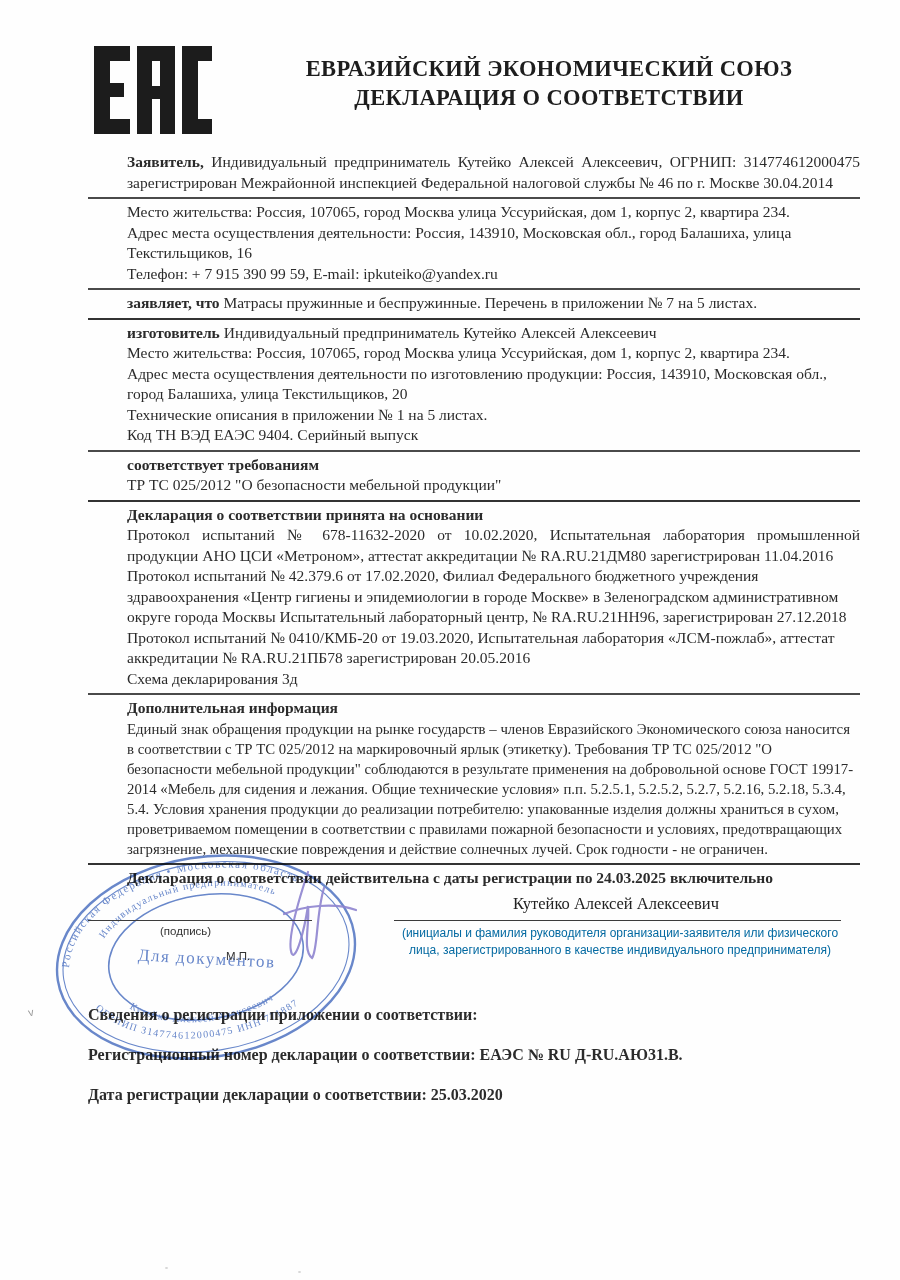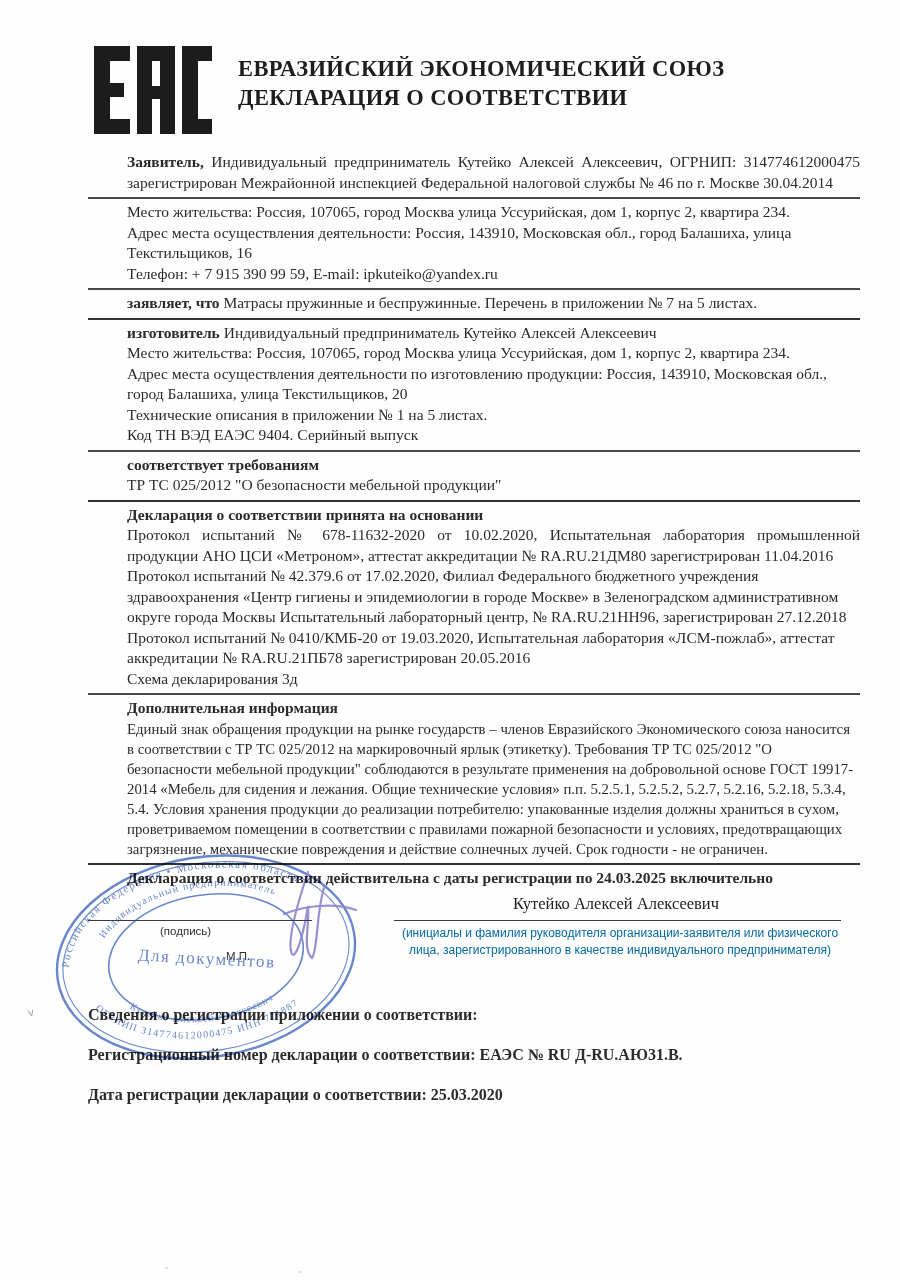--- a/index.html
+++ b/index.html
@@ -7,21 +7,21 @@
   .page {
     position:relative; width:900px; height:1280px; margin:0 auto;
     background:#fefefe; overflow:hidden;
     font-family:"Liberation Serif", serif; color:#2b2b2b;
   }
   .content { position:absolute; left:88px; top:40px; width:772px; }
 
   
   .header { position:relative; min-height:100px; margin-bottom:10px; }
   .eac-logo { position:absolute; left:6px; top:6px; width:118px; height:88px; }
-  .titles { padding-left:150px; padding-top:14px; text-align:left; }
+  .titles { padding-left:150px; padding-top:14px; text-align:center; }
   .title { font-size:22.5px; font-weight:bold; line-height:29px; letter-spacing:.4px; color:#1d1d1d; }
 
   
   .para { font-size:15.5px; line-height:20.5px;margin-left:39px; }
   .para.justify { text-align:justify; }
   .para.bold { font-weight:bold; }
   .para.small { font-size:14.8px; line-height:20px; }
   .para .lead { font-weight:bold; }
   .section { padding:2px 0; }
   .divider { border-top:2px solid #4a4a4a; margin:2px 0 1px 0; }

